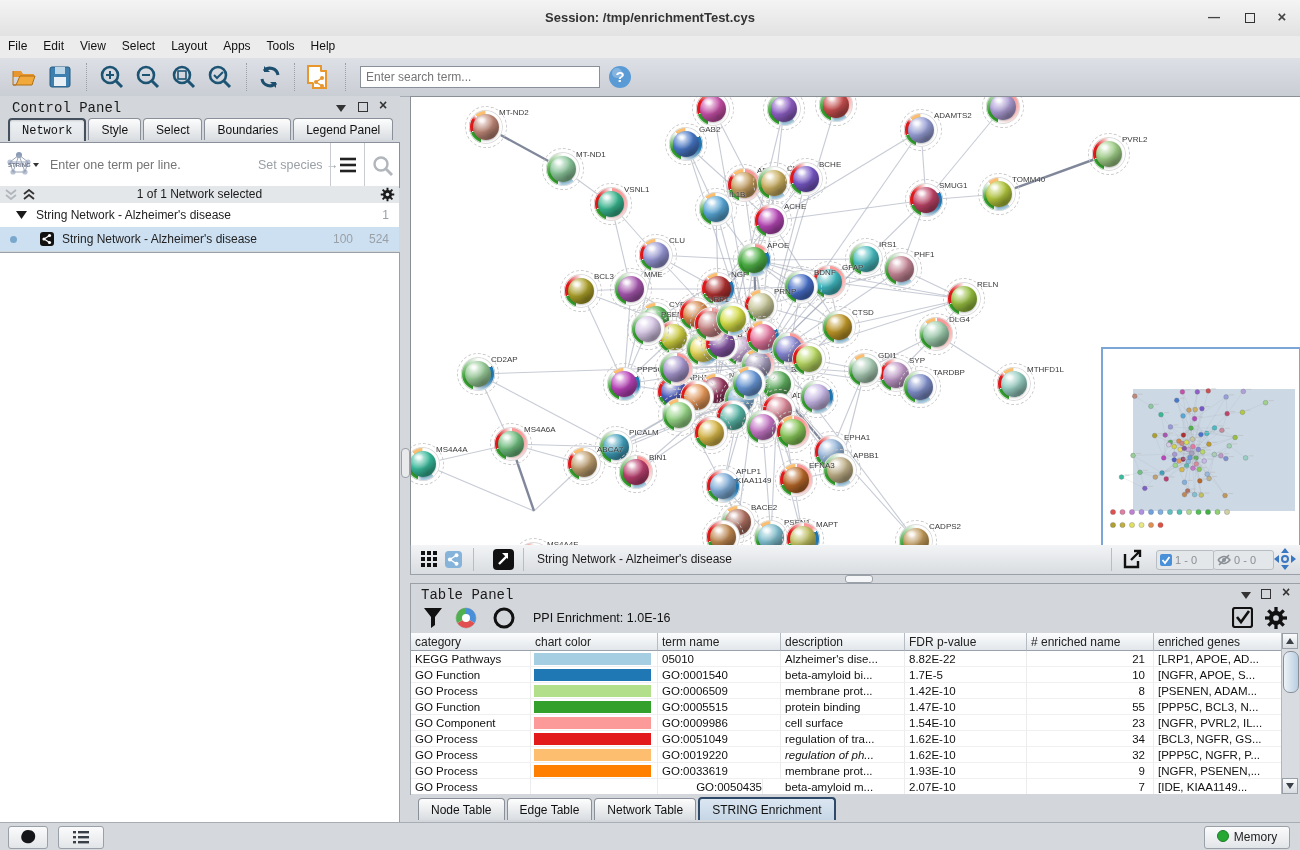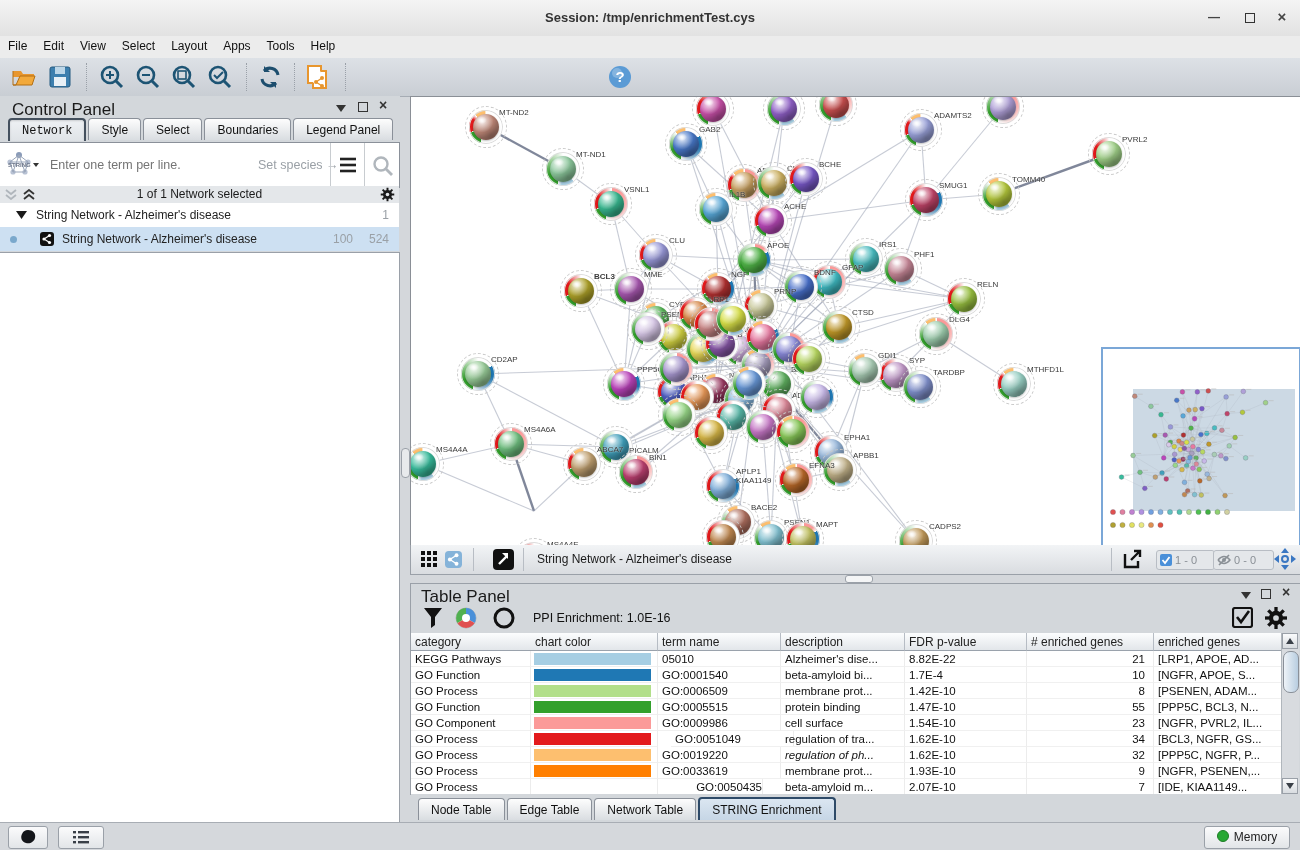--- a/index.html
+++ b/index.html
@@ -14,21 +14,21 @@
   .winbtn{top:10px;width:16px;height:16px;color:#444;font-weight:bold;text-align:center;line-height:14px;cursor:default;}
   #menubar{left:0;top:36px;width:1300px;height:22px;background:#ececec;border-bottom:1px solid #cfcfcf;}
   .menu-item{display:inline-block;padding:3px 8px 0 8px;font-size:12px;color:#111;}
   #toolbar{left:0;top:58px;width:1300px;height:38px;background:linear-gradient(#dde1e6,#c9ced4);
            border-bottom:1px solid #a6acb4;}
   .tsep{position:absolute;top:5px;width:0;height:28px;border-left:1px dotted #9aa0a8;}
   .tico{position:absolute;top:5px;width:28px;height:28px;}
   #search-input{position:absolute;left:360px;top:8px;width:228px;height:20px;border:1px solid #8a9099;
                 font-size:12px;padding:0 5px;background:#fff;}
   
-  .panel-header{font-size:17px;color:#1a1a1a;}
+  .panel-header{font-size:14px;color:#1a1a1a;font-family:Liberation Mono, monospace;}
   .hico{position:absolute;top:3px;width:14px;height:14px;text-align:center;line-height:13px;color:#333;}
   .sqico{width:8px;height:8px;border:1.5px solid #333;display:inline-block;margin-top:3px;}
   .tab{position:relative;display:inline-block;margin-right:2px;padding:4px 12px 3px 12px;font-size:12px;
        background:linear-gradient(#fdfdfd,#d9dde1);border:1px solid #8a9099;border-bottom:none;
        border-radius:4px 4px 0 0;color:#111;}
   .tab.sel{background:linear-gradient(#eef1f4,#dfe3e7);border:2px solid #44505e;border-bottom:none;
        box-shadow:inset 0 1px 2px rgba(0,0,0,.15);font-family:Liberation Mono, monospace;}
   .tab.selblue{background:linear-gradient(#dbe6f1,#c6d6e6);border:2px solid #2e4a68;border-bottom:none;}
   
   #control-panel{left:0;top:96px;width:400px;height:726px;background:#d3d7db;}
@@ -141,20 +141,21 @@
   <svg class="tico" style="left:304px;" viewBox="0 0 28 28">
     <rect x="4" y="3" width="13" height="17" fill="#fff" stroke="#e8962e" stroke-width="2"></rect>
     <path d="M17 8 h5 v17 h-13 v-5" fill="#fff" stroke="#e8962e" stroke-width="2"></path>
     <circle cx="12" cy="19" r="2" fill="#e8962e"></circle>
       <circle cx="18" cy="15" r="2" fill="#e8962e"></circle>
       <circle cx="18" cy="23" r="2" fill="#e8962e"></circle>
     <line x1="12" y1="19" x2="18" y2="15" stroke="#e8962e" stroke-width="1.4"></line>
       <line x1="12" y1="19" x2="18" y2="23" stroke="#e8962e" stroke-width="1.4"></line>
   </svg>
   <div class="tsep" style="left:345px;"></div>
+  <input id="search-input" placeholder="Enter search term..." style="">
   <svg class="tico" style="left:608px;top:7px;width:24px;height:24px;" viewBox="0 0 24 24">
     <circle cx="12" cy="12" r="11" fill="#5b9bd5"></circle>
       <circle cx="9" cy="8" r="5" fill="rgba(255,255,255,.25)"></circle>
     <text x="12" y="17" text-anchor="middle" font-size="15" font-weight="bold" fill="#fff">?</text>
   </svg>
 </div>
 
 <div id="control-panel" class="abs">
   <div class="abs panel-header" style="left:12px;top:4px;">Control Panel</div>
   <div class="hico abs" style="right:52px;top:6px;">
@@ -562,21 +563,21 @@
     <div class="gloss"></div>
         <div class="nlabel" style="left: 34px; top: 2px;">CLU</div>
       </div>
       <div class="node" style="left: 199px; top: 171px;">
         <div class="dash"></div>
         <div class="ring" style="background-image:conic-gradient(from 0deg, transparent 200deg, #33a02c 200deg 248deg, transparent 360deg)"></div>
     <div class="ball" style="background:radial-gradient(circle at 35% 28%, rgba(255,255,255,.9), rgba(255,255,255,0) 45%), radial-gradient(circle at 68% 80%, rgba(0,0,0,.22), rgba(0,0,0,0) 55%), #a858b0"></div>
     <div class="gloss"></div>
         <div class="nlabel" style="left: 34px; top: 2px;">MME</div>
       </div>
-      <div class="node" style="left: 149px; top: 173px; font-weight: bold;">
+      <div class="node" style="left: 149px; top: 173px;">
         <div class="dash"></div>
         <div class="ring" style="background-image:conic-gradient(from 0deg, transparent 200deg, #33a02c 200deg 248deg, transparent 252deg, #e31a1c 252deg 300deg, transparent 360deg)"></div>
     <div class="ball" style="background:radial-gradient(circle at 35% 28%, rgba(255,255,255,.9), rgba(255,255,255,0) 45%), radial-gradient(circle at 68% 80%, rgba(0,0,0,.22), rgba(0,0,0,0) 55%), #aca028"></div>
     <div class="gloss"></div>
         <div class="nlabel" style="left: 34px; top: 2px;">BCL3</div>
       </div>
       <div class="node" style="left: 224px; top: 201px;">
         <div class="dash"></div>
         <div class="ring" style="background-image:conic-gradient(from 0deg, transparent 140deg, #a6cee3 140deg 185deg, transparent 200deg, #33a02c 200deg 248deg, transparent 318deg, #fdbf6f 318deg 355deg, transparent 360deg)"></div>
     <div class="ball" style="background:radial-gradient(circle at 35% 28%, rgba(255,255,255,.9), rgba(255,255,255,0) 45%), radial-gradient(circle at 68% 80%, rgba(0,0,0,.22), rgba(0,0,0,0) 55%), #50b050"></div>
@@ -672,21 +673,21 @@
         <div class="ring" style="background-image:conic-gradient(from 0deg, transparent 200deg, #33a02c 200deg 248deg, transparent 252deg, #e31a1c 252deg 300deg, transparent 360deg)"></div>
     <div class="ball" style="background:radial-gradient(circle at 35% 28%, rgba(255,255,255,.9), rgba(255,255,255,0) 45%), radial-gradient(circle at 68% 80%, rgba(0,0,0,.22), rgba(0,0,0,0) 55%), #8060c4"></div>
     <div class="gloss"></div>
         <div class="nlabel" style="left: 34px; top: 2px;">MS4A4E</div>
       </div>
       <div class="node" style="left: 184px; top: 329px;">
         <div class="dash"></div>
         <div class="ring" style="background-image:conic-gradient(from 0deg, transparent 200deg, #33a02c 200deg 248deg, transparent 360deg)"></div>
     <div class="ball" style="background:radial-gradient(circle at 35% 28%, rgba(255,255,255,.9), rgba(255,255,255,0) 45%), radial-gradient(circle at 68% 80%, rgba(0,0,0,.22), rgba(0,0,0,0) 55%), #40a0bc"></div>
     <div class="gloss"></div>
-        <div class="nlabel" style="left: 34px; top: 20px;">PICALM</div>
+        <div class="nlabel" style="left: 34px; top: 2px;">PICALM</div>
       </div>
       <div class="node" style="left: 152px; top: 346px;">
         <div class="dash"></div>
         <div class="ring" style="background-image:conic-gradient(from 0deg, transparent 200deg, #33a02c 200deg 248deg, transparent 252deg, #e31a1c 252deg 300deg, transparent 318deg, #fdbf6f 318deg 355deg, transparent 360deg)"></div>
     <div class="ball" style="background:radial-gradient(circle at 35% 28%, rgba(255,255,255,.9), rgba(255,255,255,0) 45%), radial-gradient(circle at 68% 80%, rgba(0,0,0,.22), rgba(0,0,0,0) 55%), #c0a070"></div>
     <div class="gloss"></div>
         <div class="nlabel" style="left: 34px; top: 2px;">ABCA7</div>
       </div>
       <div class="node" style="left: 204px; top: 354px;">
         <div class="dash"></div>
@@ -1439,40 +1440,40 @@
     </svg>
   </div>
 
   <div id="grid" class="abs">
     <div id="grid-head">
         <div class="hcell" style="left: 0px; width: 132px;">category</div>
         <div class="hcell" style="left: 120px; width: 127px;">chart color</div>
         <div class="hcell" style="left: 247px; width: 123px;">term name</div>
         <div class="hcell" style="left: 370px; width: 124px;">description</div>
         <div class="hcell" style="left: 494px; width: 122px;">FDR p-value</div>
-        <div class="hcell" style="left: 616px; width: 127px;"># enriched genes</div>
+        <div class="hcell" style="left: 616px; width: 127px;"># enriched name</div>
         <div class="hcell" style="left: 743px; width: 128px;">enriched genes</div>
       </div>
     <div id="grid-body">
         <div class="cell" style="left: 0px; top: 18px; width: 120px;">KEGG Pathways</div>
         <div class="cell" style="left: 120px; top: 18px; width: 127px;">
           <div class="swatch" style="background: rgb(166, 206, 227);"></div>
         </div>
         <div class="cell" style="left: 247px; top: 18px; width: 123px;">05010</div>
         <div class="cell" style="left: 370px; top: 18px; width: 124px;">Alzheimer's dise...</div>
         <div class="cell" style="left: 494px; top: 18px; width: 122px;">8.82E-22</div>
         <div class="cell num" style="left: 616px; top: 18px; width: 127px;">21</div>
         <div class="cell" style="left: 743px; top: 18px; width: 128px;">[LRP1, APOE, AD...</div>
         <div class="cell" style="left: 0px; top: 34px; width: 120px;">GO Function</div>
         <div class="cell" style="left: 120px; top: 34px; width: 127px;">
           <div class="swatch" style="background: rgb(31, 120, 180);"></div>
         </div>
         <div class="cell" style="left: 247px; top: 34px; width: 123px;">GO:0001540</div>
         <div class="cell" style="left: 370px; top: 34px; width: 124px;">beta-amyloid bi...</div>
-        <div class="cell" style="left: 494px; top: 34px; width: 122px;">1.7E-4</div>
+        <div class="cell" style="left: 494px; top: 34px; width: 122px;">1.7E-5</div>
         <div class="cell num" style="left: 616px; top: 34px; width: 127px;">10</div>
         <div class="cell" style="left: 743px; top: 34px; width: 128px;">[NGFR, APOE, S...</div>
         <div class="cell" style="left: 0px; top: 50px; width: 120px;">GO Process</div>
         <div class="cell" style="left: 120px; top: 50px; width: 127px;">
           <div class="swatch" style="background: rgb(178, 223, 138);"></div>
         </div>
         <div class="cell" style="left: 247px; top: 50px; width: 123px;">GO:0006509</div>
         <div class="cell" style="left: 370px; top: 50px; width: 124px;">membrane prot...</div>
         <div class="cell" style="left: 494px; top: 50px; width: 122px;">1.42E-10</div>
         <div class="cell num" style="left: 616px; top: 50px; width: 127px;">8</div>
@@ -1492,21 +1493,21 @@
         </div>
         <div class="cell" style="left: 247px; top: 82px; width: 123px;">GO:0009986</div>
         <div class="cell" style="left: 370px; top: 82px; width: 124px;">cell surface</div>
         <div class="cell" style="left: 494px; top: 82px; width: 122px;">1.54E-10</div>
         <div class="cell num" style="left: 616px; top: 82px; width: 127px;">23</div>
         <div class="cell" style="left: 743px; top: 82px; width: 128px;">[NGFR, PVRL2, IL...</div>
         <div class="cell" style="left: 0px; top: 98px; width: 120px;">GO Process</div>
         <div class="cell" style="left: 120px; top: 98px; width: 127px;">
           <div class="swatch" style="background: rgb(227, 26, 28);"></div>
         </div>
-        <div class="cell" style="left: 260px; top: 98px; width: 123px;">GO:0051049</div>
+        <div class="cell" style="left: 247px; top: 98px; width: 123px;">GO:0051049</div>
         <div class="cell" style="left: 370px; top: 98px; width: 124px;">regulation of tra...</div>
         <div class="cell" style="left: 494px; top: 98px; width: 122px;">1.62E-10</div>
         <div class="cell num" style="left: 616px; top: 98px; width: 127px;">34</div>
         <div class="cell" style="left: 743px; top: 98px; width: 128px;">[BCL3, NGFR, GS...</div>
         <div class="cell" style="left: 0px; top: 114px; width: 120px;">GO Process</div>
         <div class="cell" style="left: 120px; top: 114px; width: 127px;">
           <div class="swatch" style="background: rgb(253, 191, 111);"></div>
         </div>
         <div class="cell" style="left: 247px; top: 114px; width: 123px;">GO:0019220</div>
         <div class="cell" style="left: 370px; top: 114px; width: 124px; font-style: italic;">regulation of ph...</div>

